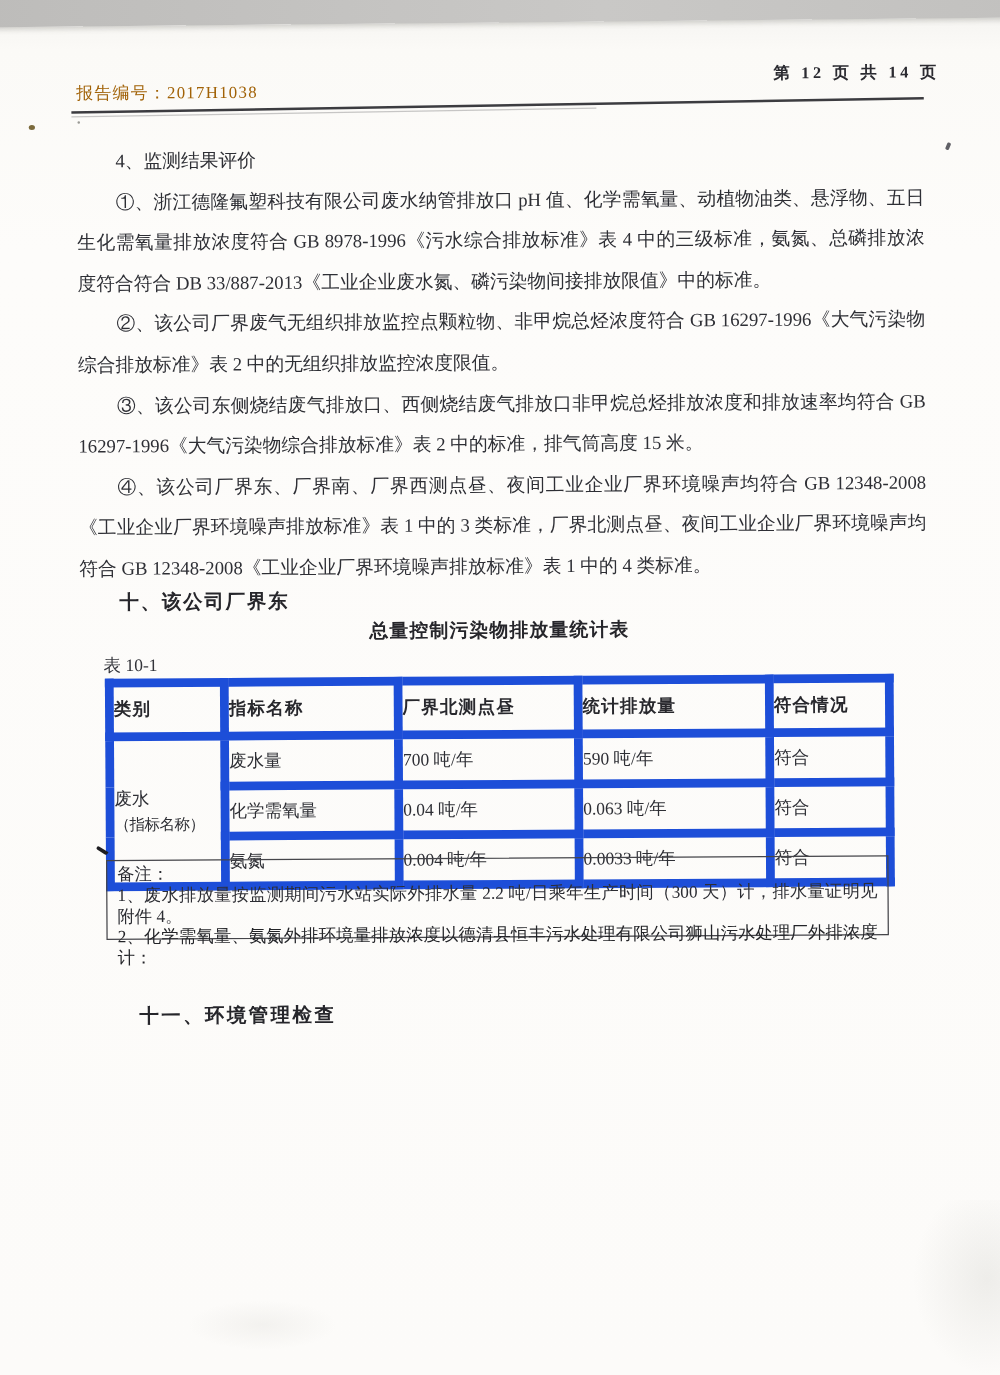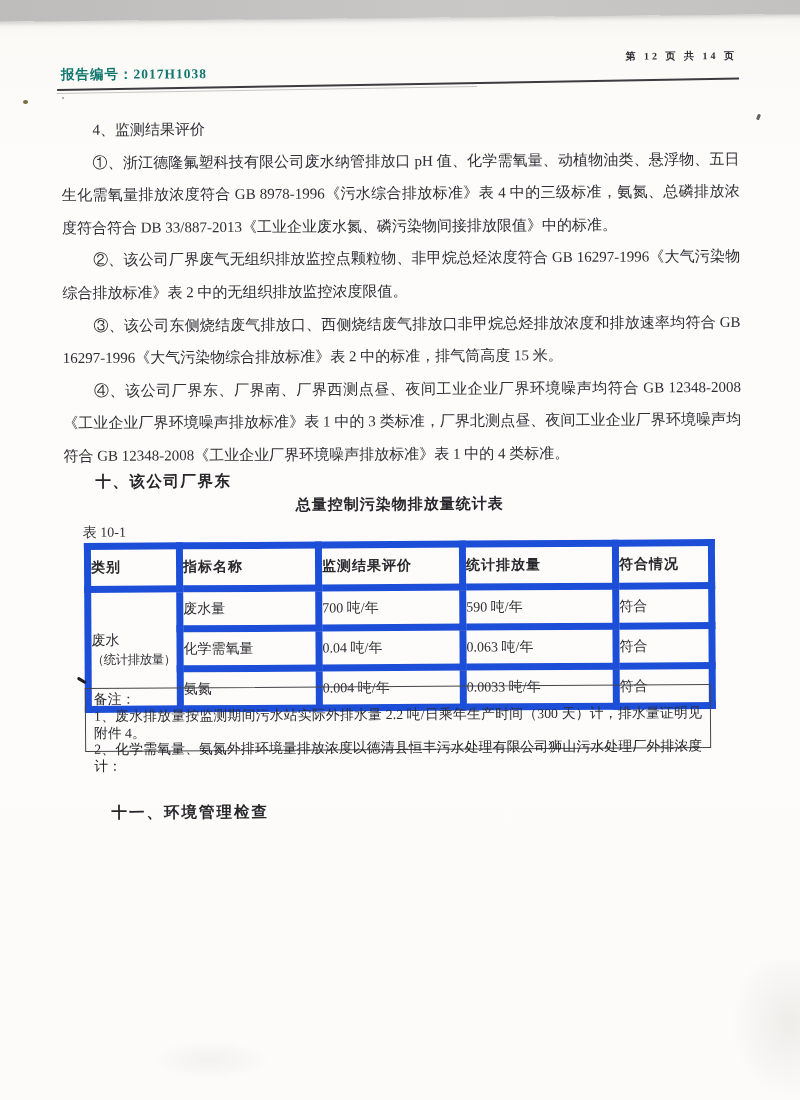--- a/index.html
+++ b/index.html
@@ -18,24 +18,24 @@
     transform:rotate(-0.55deg);
     box-shadow:0 2px 4px rgba(90,90,85,0.25);
   }
   .content{
     position:absolute;left:0;top:0;width:800px;height:1100px;
     transform:rotate(-0.35deg);transform-origin:400px 560px;
     color:#2e2f35;
   }
   .hdr-left{
     position:absolute;left:64px;top:64px;font-size:13.5px;letter-spacing:1px;
-    color:#0f766e;font-weight:bold;
+    color:#a16207;font-weight:normal;
   }
   .hdr-right{
-    position:absolute;right:60px;top:51px;font-size:10px;letter-spacing:3px;
+    position:absolute;right:45px;top:51px;font-size:13px;letter-spacing:3px;
     color:#2b2b31;font-weight:bold;
   }
   .hdr-rule{
     position:absolute;left:60px;top:87px;width:682px;height:2px;background:#3c3c40;
     transform:rotate(-0.62deg);transform-origin:left center;
   }
   .hdr-rule.ghost{top:91px;width:420px;opacity:0.28;height:1px;}
   .body-text{
     position:absolute;left:64px;top:112px;width:678px;
     font-size:15px;line-height:32.6px;text-align:justify;color:#2e2f35;
@@ -124,28 +124,28 @@
       <col style="width:92px">
         <col style="width:139px">
         <col style="width:144px">
       <col style="width:153px">
         <col style="width:96px">
     </colgroup>
     <tbody>
         <tr>
       <th>类别</th>
       <th>指标名称</th>
-      <th>监测结果评价</th>
+      <th>厂界北测点昼</th>
       <th>统计排放量</th>
       <th>符合情况</th>
     </tr>
     <tr>
       <td rowspan="3">
         <span class="cat-line1">废水</span>
-        <span class="cat-line2">（统计排放量）</span>
+        <span class="cat-line2">（指标名称）</span>
       </td>
       <td>废水量</td>
       <td>700 吨/年</td>
       <td>590 吨/年</td>
       <td>符合</td>
     </tr>
     <tr>
       <td>化学需氧量</td>
       <td>0.04 吨/年</td>
       <td>0.063 吨/年</td>

